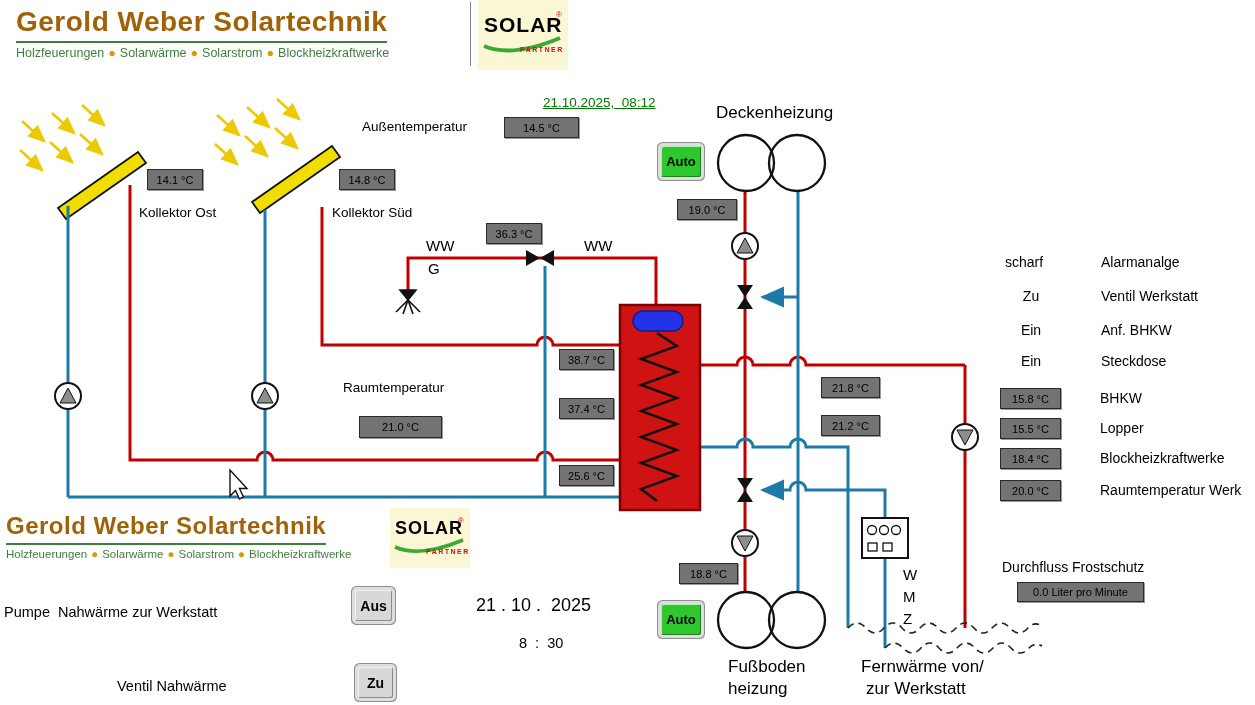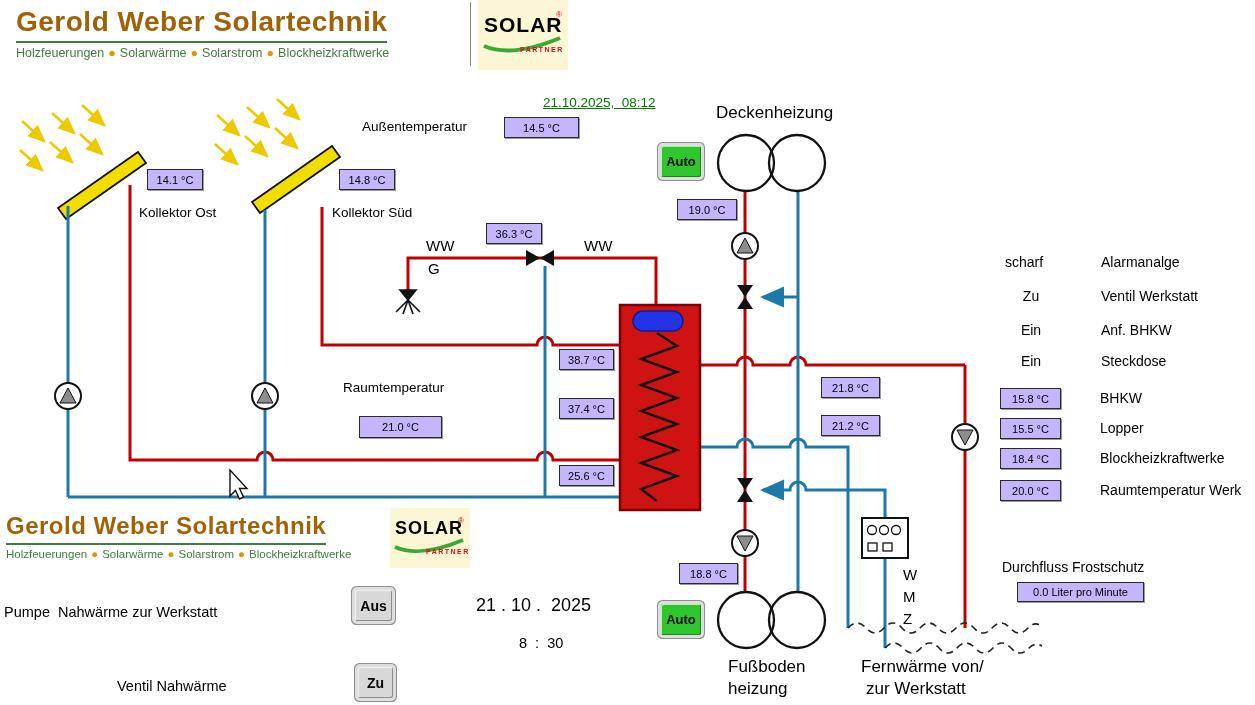--- a/index.html
+++ b/index.html
@@ -14,21 +14,21 @@
   .company { font-weight:bold; color:#a16207; letter-spacing:.5px;
              border-bottom:2px solid #3f7e3f; padding-bottom:3px; display:inline-block; }
   .tagline { color:#3f7e3f; }
   .tagline .dot { color:#d99a00; padding:0 4px; }
   .partnerbox { background:#fbf7d4; }
   .solarword { color:#000000; font-weight:bold; letter-spacing:1px; }
   .reg { color:#e30613; font-size:8px; vertical-align:super; }
   .partnerword { color:#e30613; font-weight:bold; font-size:7px; letter-spacing:1.5px; }
 
   
-  .vbox { position:absolute; background:#c4b5fd; border:1px solid #2a2a2a;
+  .vbox { position:absolute; background:#737373; border:1px solid #2a2a2a;
           box-shadow:1px 1px 0 #9a9a9a; font-size:11px;
           display:flex; align-items:center; justify-content:center; }
 
   
   .btn { position:absolute; display:flex; align-items:center; justify-content:center;
          font-weight:bold; border-radius:2px; cursor:default;
          box-shadow:0 0 0 3px #dedede, 0 0 0 4px #8f8f8f,
                     inset 1px 1px 0 rgba(255,255,255,.65), inset -1px -1px 0 rgba(0,0,0,.35); }
   .btn.green { background:#2ec82e; font-size:13px; }
   .btn.gray  { background:#d8d8d8; font-size:14px; }

